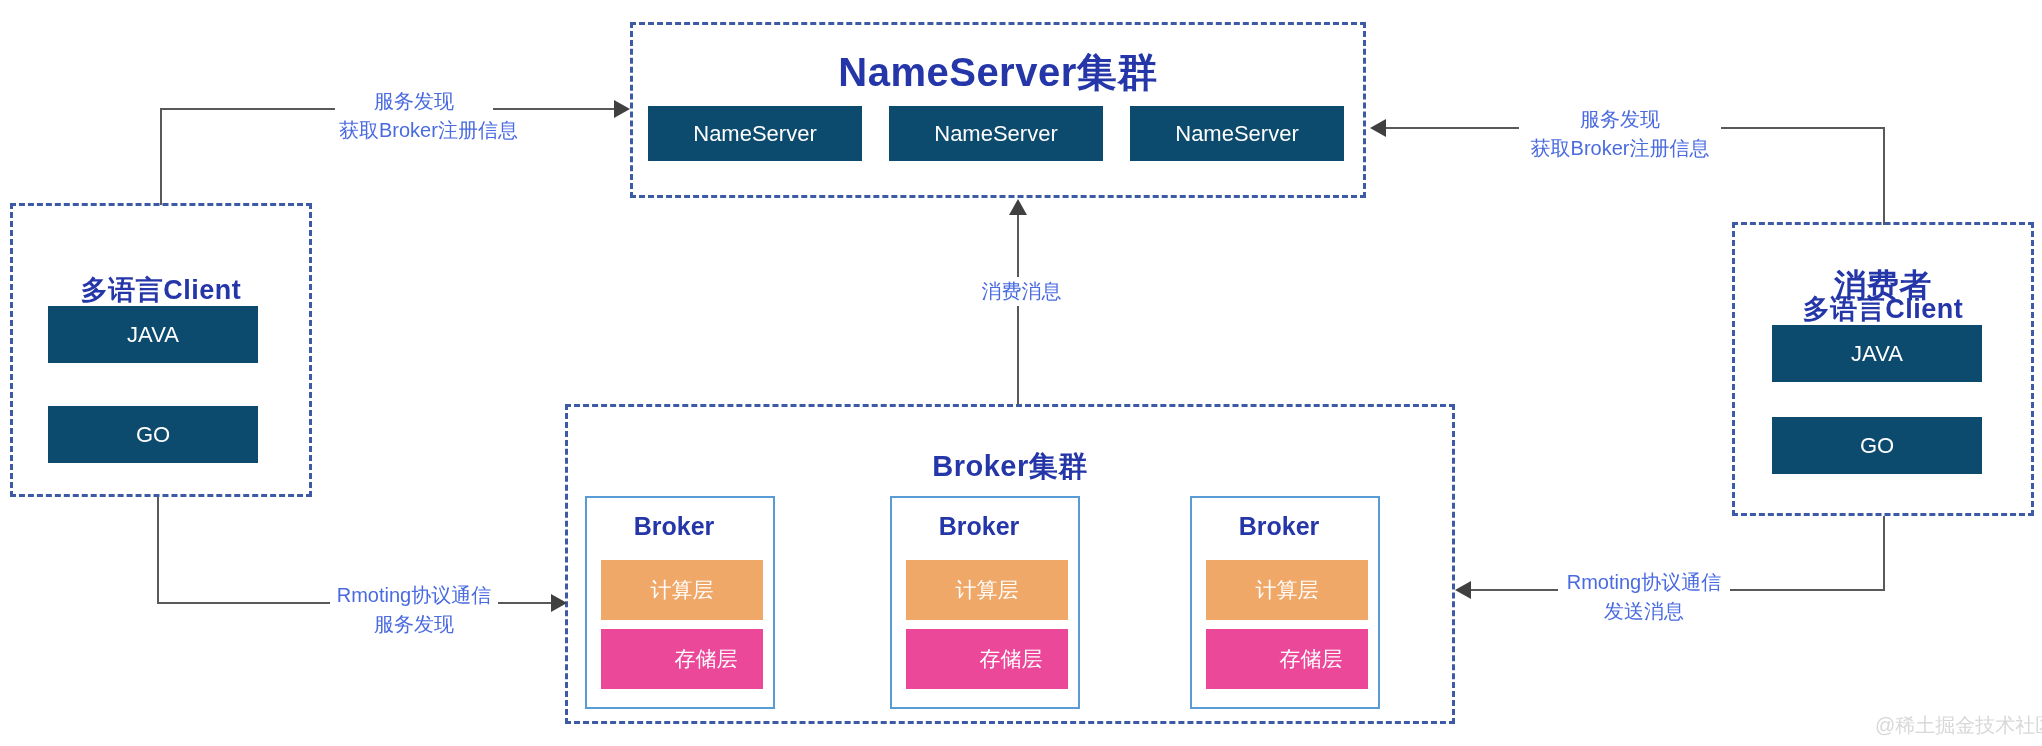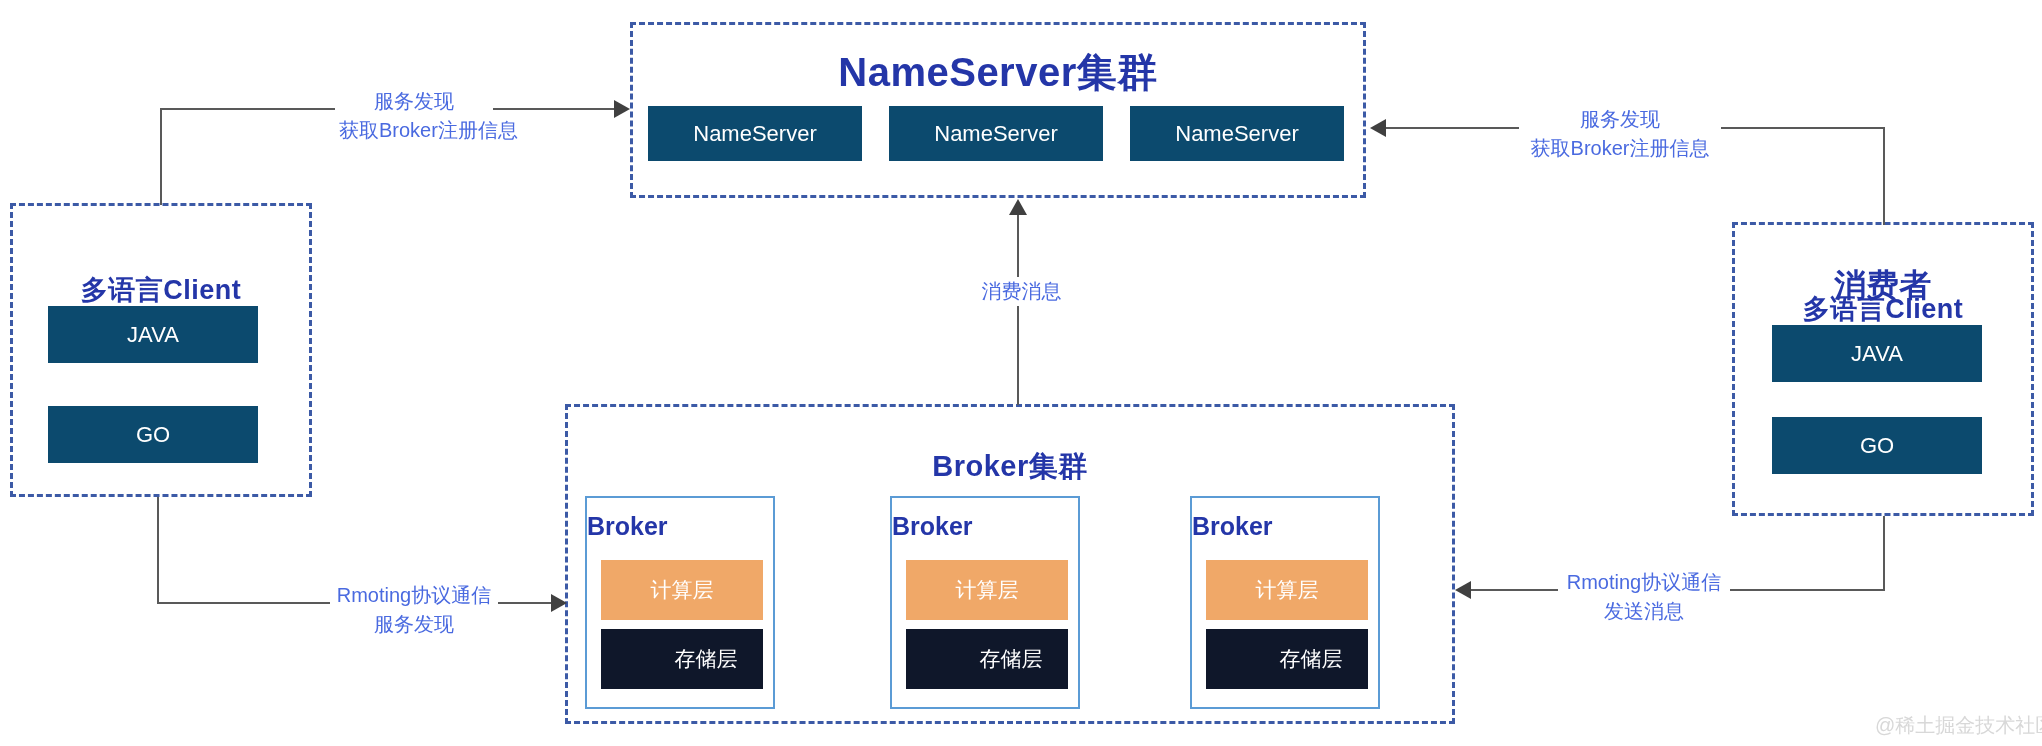--- a/index.html
+++ b/index.html
@@ -46,35 +46,36 @@
   
   .broker-card {
     position: absolute;
     border: 2px solid #5b9bd5;
     background: #ffffff;
     box-sizing: border-box;
   }
   .broker-card-title {
     position: absolute;
     left: 0; right: 12px;
+    text-align: center;
     color: #2436a8;
     font-weight: bold;
     font-size: 25px;
   }
   .layer {
     position: absolute;
     display: flex;
     align-items: center;
     justify-content: center;
     color: #ffffff;
     font-size: 21px;
     box-sizing: border-box;
   }
   .layer.compute { background: #f0a868; }
-  .layer.storage { background: #0f172a; padding-left: 48px; }
+  .layer.storage { background: #ec4899; padding-left: 48px; }
 
   
   .line {
     position: absolute;
     background: #595959;
   }
   .line.h { height: 2px; }
   .line.v { width: 2px; }
 
   

